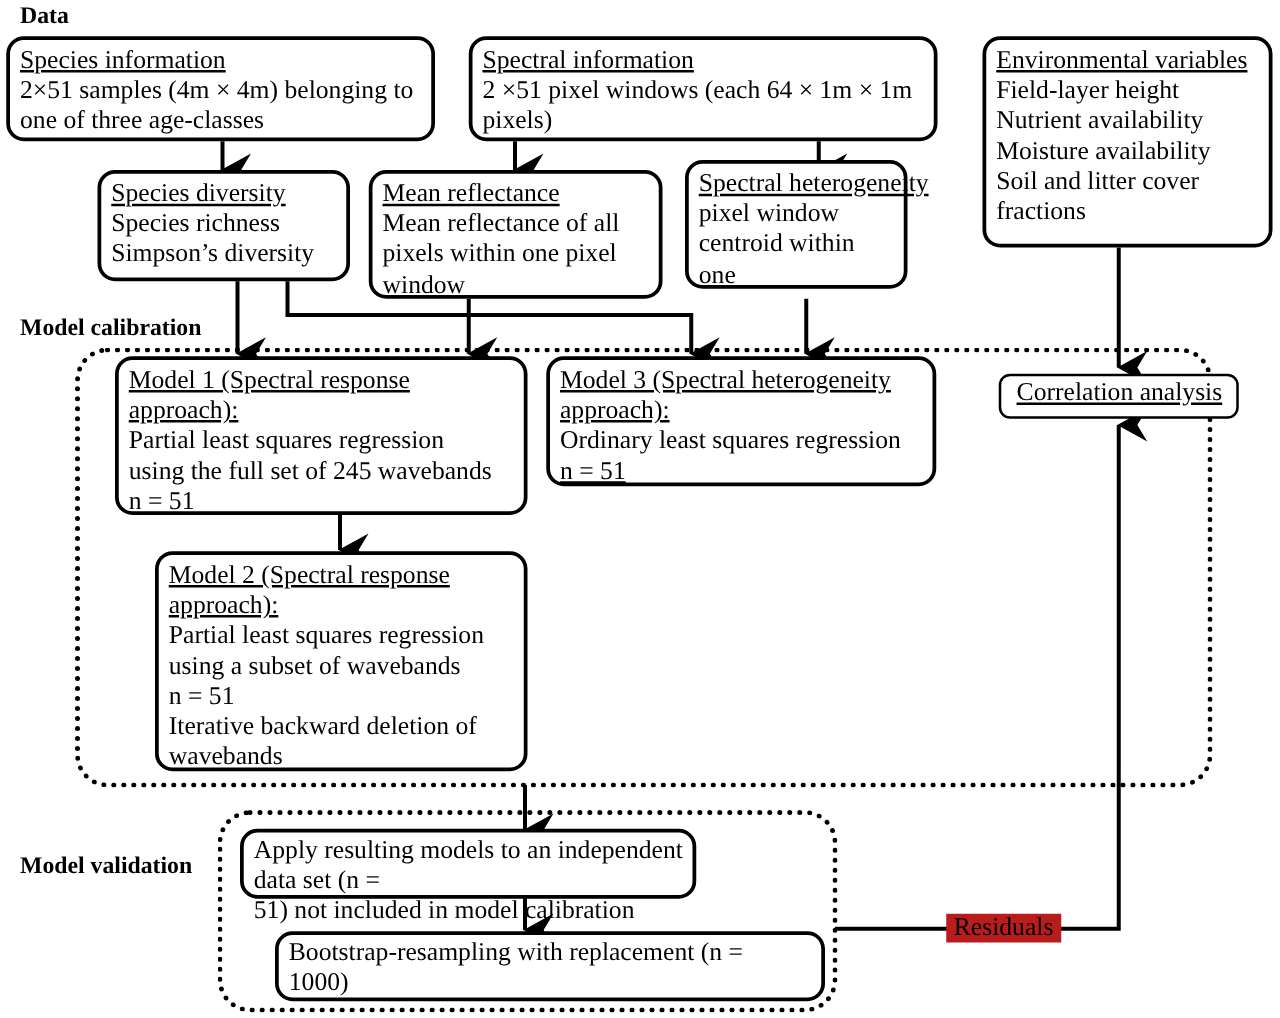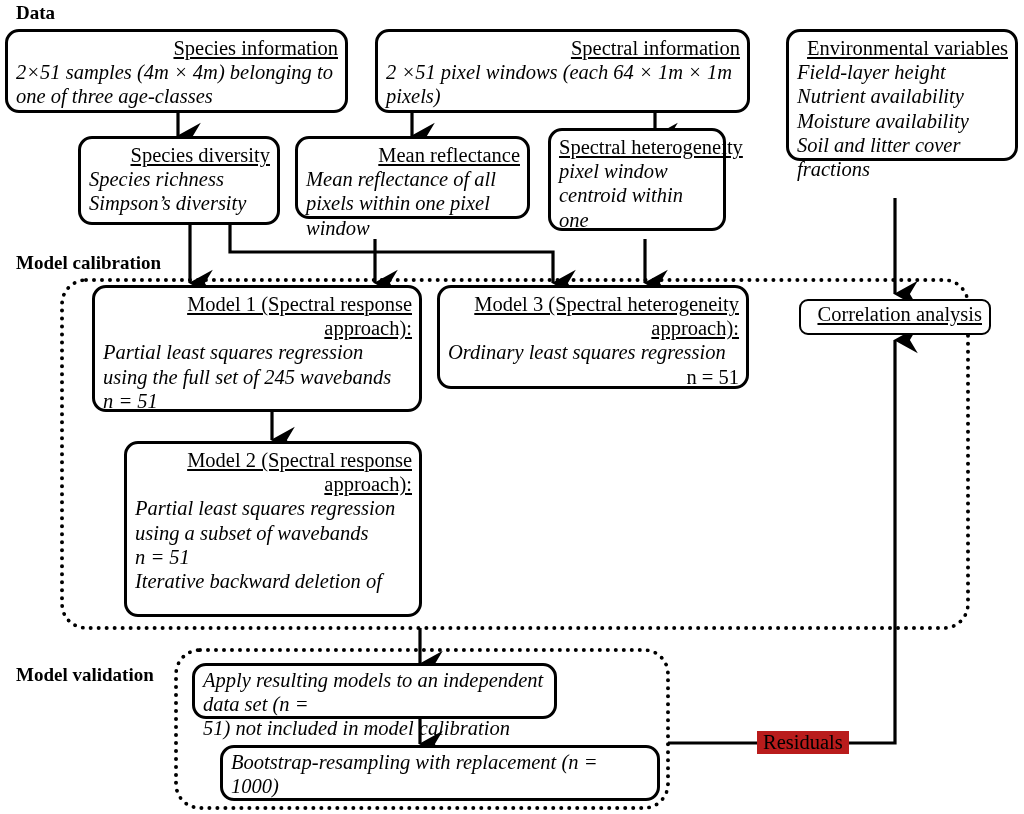--- a/index.html
+++ b/index.html
@@ -4,22 +4,22 @@
 <style>
   html,body{margin:0;padding:0;background:#ffffff;}
   body{width:1024px;height:814px;position:relative;overflow:hidden;
        font-family:"Liberation Serif","DejaVu Serif",serif;color:#000;}
   #stage{position:relative;width:1024px;height:814px;}
   svg.layer{position:absolute;left:0;top:0;width:1024px;height:814px;pointer-events:none;}
 
   .box{position:absolute;box-sizing:border-box;border:3px solid #000;border-radius:14px;
        background:#fff;padding:4px 7px 4px 8px;line-height:1.18;font-size:20.5px;}
   .box.thin{border-width:2.5px;border-radius:9px;}
-  .hdr{text-decoration:underline;display:block;white-space:nowrap;text-align:right;}
-  .ln{display:block;font-style:italic;}
+  .hdr{text-decoration:underline;display:block;white-space:nowrap;}
+  .ln{display:block;}
   .section-label{position:absolute;font-weight:bold;font-size:19px;white-space:nowrap;}
   .dotbox{position:absolute;box-sizing:border-box;border:4px dotted #000;border-radius:26px;background:transparent;}
   .resid{position:absolute;font-size:20.5px;background:#b91c1c;padding:0 6px;white-space:nowrap;}
 </style>
 </head>
 <body>
 
 <div id="stage">
 
   <svg class="layer" viewBox="0 0 1024 814">
@@ -54,53 +54,53 @@
       <path d="M420,718 L420,744" marker-end="url(#ah)"></path>
 
       <path d="M895,198 L895,294" marker-end="url(#ah)"></path>
 
       <path d="M668,743 L895,743 L895,340" marker-end="url(#ahu)"></path>
     </g>
   </svg>
 
   <div class="section-label" style="left:16px;top:2px;">Data</div>
   <div class="section-label" style="left:16px;top:252px;">Model calibration</div>
-  <div class="section-label" style="left:16px;top:664px;">Model validation</div>
+  <div class="section-label" style="left:16px;top:682px;">Model validation</div>
 
   <div class="dotbox" style="left:60px;top:278px;width:910px;height:352px;"></div>
   <div class="dotbox" style="left:174px;top:648px;width:496px;height:162px;"></div>
 
   <div class="box" style="left:5px;top:29px;width:343px;height:84px;">
     <span class="hdr">Species information</span>
     <span class="ln">2×51 samples (4m × 4m) belonging to</span>
     <span class="ln">one of three age-classes</span>
   </div>
 
   <div class="box" style="left:375px;top:29px;width:375px;height:84px;">
     <span class="hdr">Spectral information</span>
     <span class="ln">2 ×51 pixel windows (each 64 × 1m × 1m</span>
     <span class="ln">pixels)</span>
   </div>
 
-  <div class="box" style="left:786px;top:29px;width:232px;height:132px;">
+  <div class="box" style="left:786px;top:29px;width:232px;height:169px;">
     <span class="hdr">Environmental variables</span>
     <span class="ln">Field-layer height</span>
     <span class="ln">Nutrient availability</span>
     <span class="ln">Moisture availability</span>
     <span class="ln">Soil and litter cover</span>
     <span class="ln">fractions</span>
   </div>
 
   <div class="box" style="left:78px;top:136px;width:202px;height:89px;">
     <span class="hdr">Species diversity</span>
     <span class="ln">Species richness</span>
     <span class="ln">Simpson’s diversity</span>
   </div>
 
-  <div class="box" style="left:295px;top:136px;width:235px;height:83px;">
+  <div class="box" style="left:295px;top:136px;width:235px;height:103px;">
     <span class="hdr">Mean reflectance</span>
     <span class="ln">Mean reflectance of all</span>
     <span class="ln">pixels within one pixel</span>
     <span class="ln">window</span>
   </div>
 
   <div class="box" style="left:548px;top:128px;width:178px;height:103px;">
     <span class="hdr">Spectral heterogeneity</span>
     <span class="ln">pixel window</span>
     <span class="ln">centroid within one</span>
@@ -121,20 +121,21 @@
     <span class="hdr">n = 51</span>
   </div>
 
   <div class="box" style="left:124px;top:441px;width:298px;height:176px;">
     <span class="hdr">Model 2 (Spectral response</span>
     <span class="hdr">approach):</span>
     <span class="ln">Partial least squares regression</span>
     <span class="ln">using a subset of wavebands</span>
     <span class="ln">n = 51</span>
     <span class="ln">Iterative backward deletion of</span>
+    <span class="ln">wavebands</span>
   </div>
 
   <div class="box thin" style="left:799px;top:299px;width:192px;height:36px;padding-top:1px;text-align:center;">
     <span class="hdr">Correlation analysis</span>
   </div>
 
   <div class="box" style="left:192px;top:663px;width:365px;height:56px;padding-top:2px;">
     <span class="ln">Apply resulting models to an independent data set (n =</span>
     <span class="ln">51) not included in model calibration</span>
   </div>

